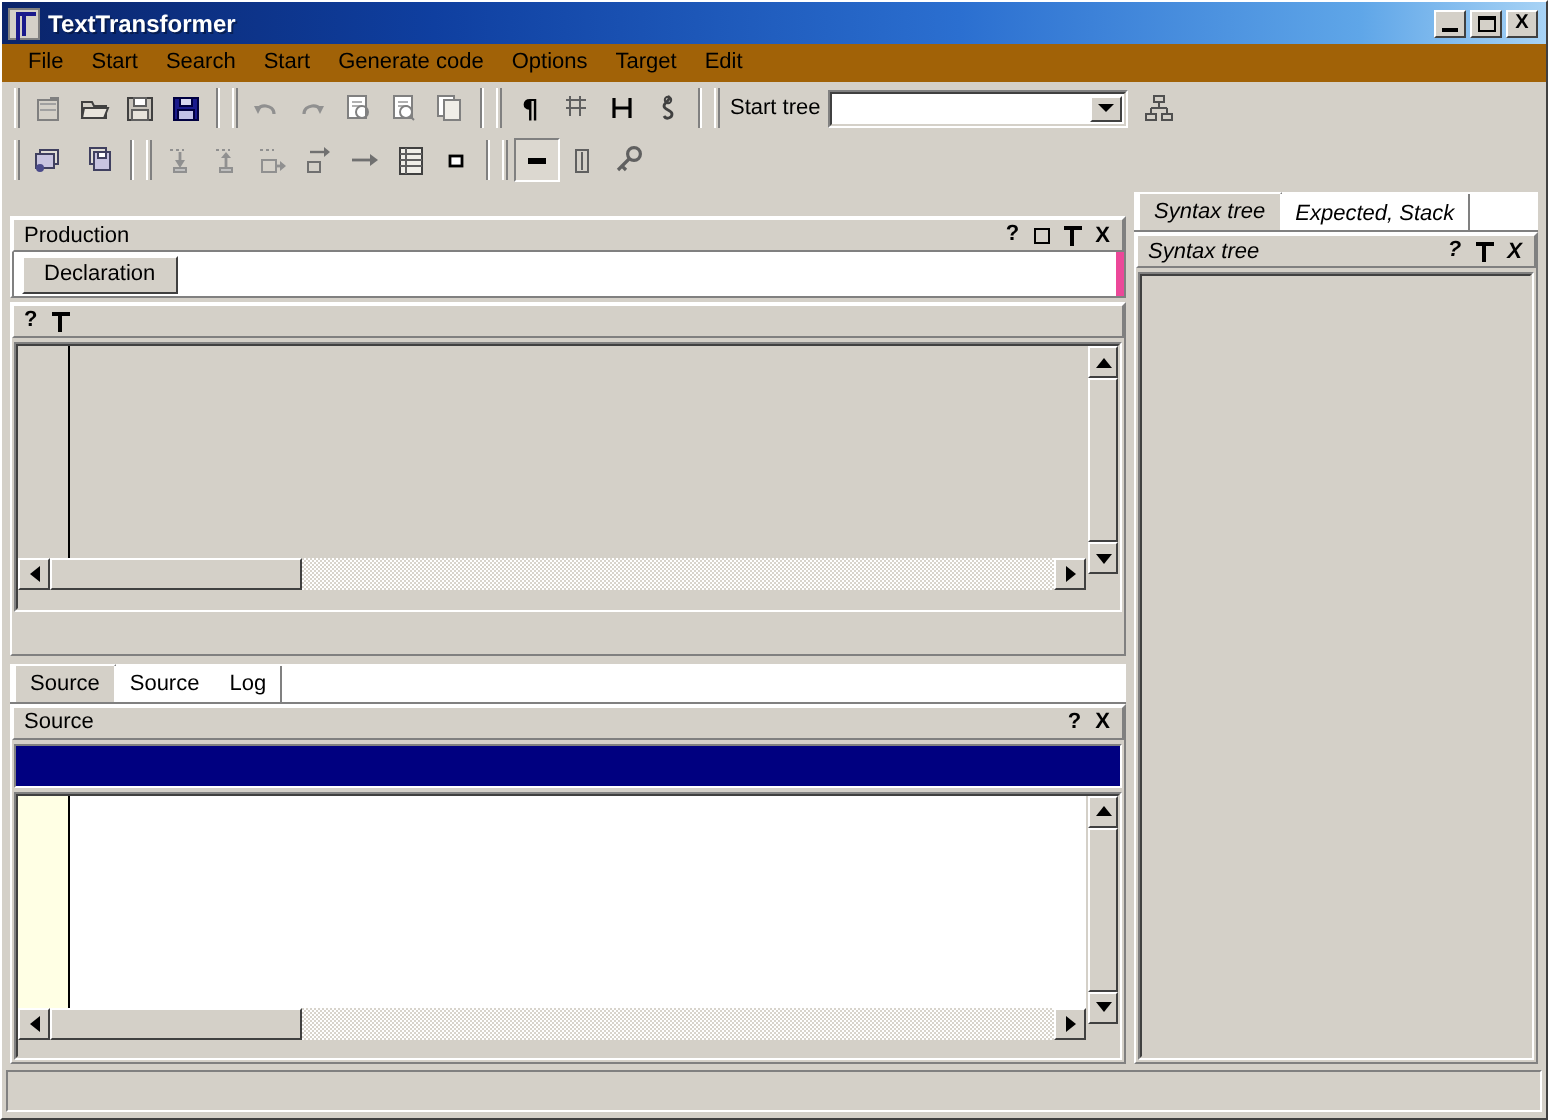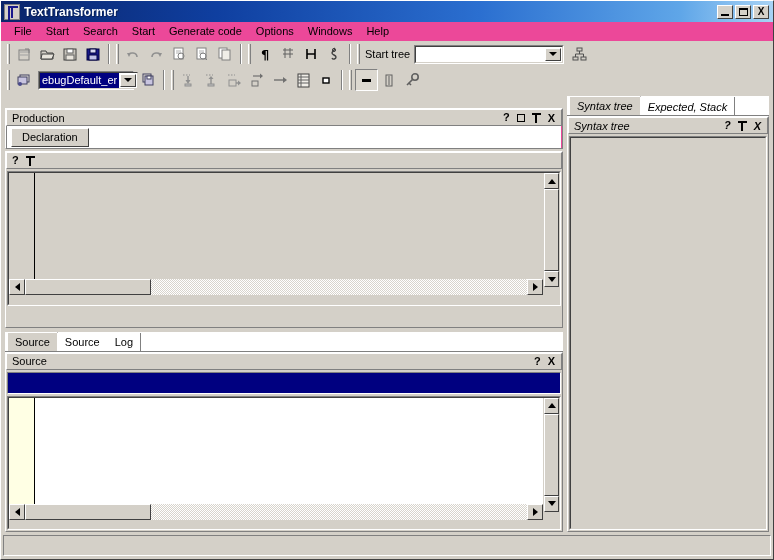--- a/index.html
+++ b/index.html
@@ -85,21 +85,21 @@
   }
   .tbtn-close .g {
     line-height: 12px; font-size: 10px; font-weight: bold; text-align:center;
   }
 
   
   .menubar {
     height: 19px;
     display: flex; align-items: center;
     padding-left: 6px;
-    background: #ec4899;
+    background: #a16207;
     text-align: right;
   }
   .menuitem {
     padding: 2px 7px 3px 7px;
     font-size: 11px;
     white-space: nowrap;
   }
 
   
   .toolbar-row {
@@ -302,21 +302,21 @@
 
   
   .decl-row {
     height: 22px;
     background: #ffffff;
     display: flex; align-items: center;
     padding-left: 4px;
     box-sizing: border-box;
     flex: 0 0 auto;
     border-left: 1px solid #808080;
-    border-right: 1px solid #ec4899;
+    border-right: 4px solid #ec4899;
   }
   .decl-btn {
     height: 19px;
     padding: 0 10px;
     display: flex; align-items: center;
     background: #d4d0c8;
     border: 1px solid #ffffff;
     border-right-color: #404040;
     border-bottom-color: #404040;
     box-sizing: border-box;
@@ -435,22 +435,22 @@
     </div>
   </div>
 
   <div class="menubar">
     <div class="menuitem">File</div>
     <div class="menuitem">Start</div>
     <div class="menuitem">Search</div>
     <div class="menuitem">Start</div>
     <div class="menuitem">Generate code</div>
     <div class="menuitem">Options</div>
-    <div class="menuitem">Windows</div>
-    <div class="menuitem">Help</div>
+    <div class="menuitem">Target</div>
+    <div class="menuitem">Edit</div>
   </div>
 
   <div class="toolbar-row">
     <div class="grip"></div>
 
     <div class="tb-btn">
       <svg width="17" height="17" viewBox="0 0 17 17">
         <rect x="3" y="4" width="10" height="10" fill="#d4d0c8" stroke="#808080"></rect>
         <path d="M4 6 L12 6 M4 9 L12 9" stroke="#a0a0a0" stroke-width="1"></path>
         <path d="M9 3 L13 3 L13 7" stroke="#808080" fill="none"></path>
@@ -565,28 +565,20 @@
     <div class="grip"></div>
 
     <div class="tb-btn">
       <svg width="17" height="17" viewBox="0 0 17 17">
         <rect x="4" y="3" width="9" height="7" fill="#e0ddd6" stroke="#404060"></rect>
         <rect x="2" y="5" width="9" height="7" fill="#c8c4e0" stroke="#404060"></rect>
         <circle cx="4" cy="12" r="2" fill="#4a4a8a"></circle>
       </svg>
     </div>
 
-    <div class="combo" style="width:96px; margin-left:2px;">
-      <div class="combo-inner">
-        <div class="combo-value selected">ebugDefault_er</div>
-        <div class="combo-arrow">
-            <span class="arrow-dn"></span>
-          </div>
-      </div>
-    </div>
 
     <div class="tb-btn" style="margin-left:3px;">
       <svg width="17" height="17" viewBox="0 0 17 17">
         <rect x="3" y="2" width="8" height="8" fill="#e0ddd6" stroke="#404060"></rect>
         <rect x="5" y="4" width="8" height="9" fill="#c8c4e0" stroke="#404060"></rect>
         <rect x="7" y="4" width="4" height="3" fill="#ffffff" stroke="#404060"></rect>
       </svg>
     </div>
 
     <div class="sep"></div>

